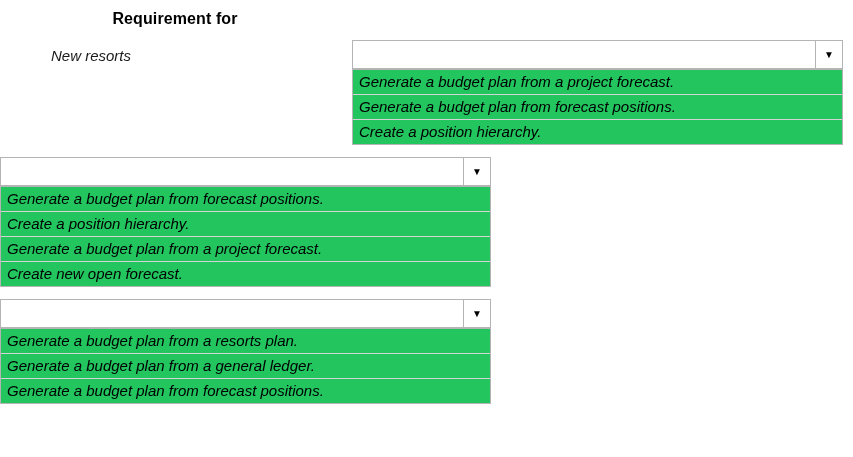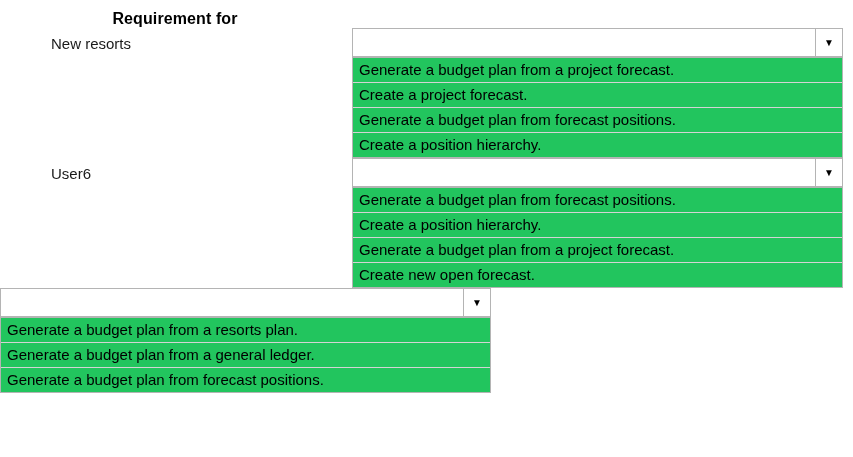--- a/index.html
+++ b/index.html
@@ -34,21 +34,22 @@
   .col-action-header {
     flex: 1;
     text-align: center;
     font-weight: bold;
     font-size: 16px;
     letter-spacing: 0.1px;
   }
   .group {
     display: flex;
     align-items: flex-start;
-    margin-top: 0;
+    margin-top: 12px;
+    font-style: italic;
   }
   .req-label {
     width: 352px;
     box-sizing: border-box;
     padding-left: 51px;
     font-size: 15px;
     line-height: 20px;
     padding-top: 6px;
     color: #1a1a1a;
   }
@@ -120,29 +121,27 @@
     <div class="req-label">New resorts</div>
     <div class="dropdown-block">
       <div class="select-box">
         <span class="select-value"></span>
         <span class="arrow-cell">
           <span class="arrow-glyph">▼</span>
         </span>
       </div>
       <div class="option-list">
         <div class="option">Generate a budget plan from a project forecast.</div>
-        <div class="option">Create a project forecast.</div>
         <div class="option">Generate a budget plan from forecast positions.</div>
         <div class="option">Create a position hierarchy.</div>
       </div>
     </div>
   </div>
 
   <div class="group">
-    <div class="req-label">User6</div>
     <div class="dropdown-block">
       <div class="select-box">
         <span class="select-value"></span>
         <span class="arrow-cell">
           <span class="arrow-glyph">▼</span>
         </span>
       </div>
       <div class="option-list">
         <div class="option">Generate a budget plan from forecast positions.</div>
         <div class="option">Create a position hierarchy.</div>

